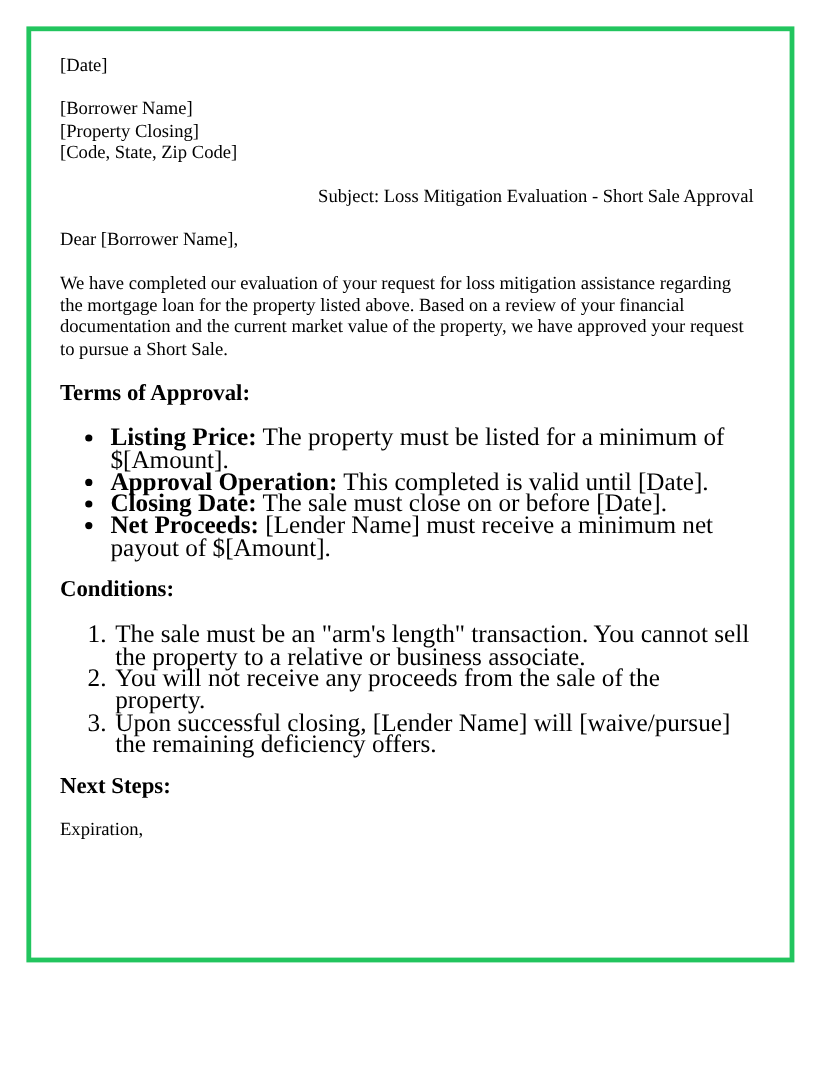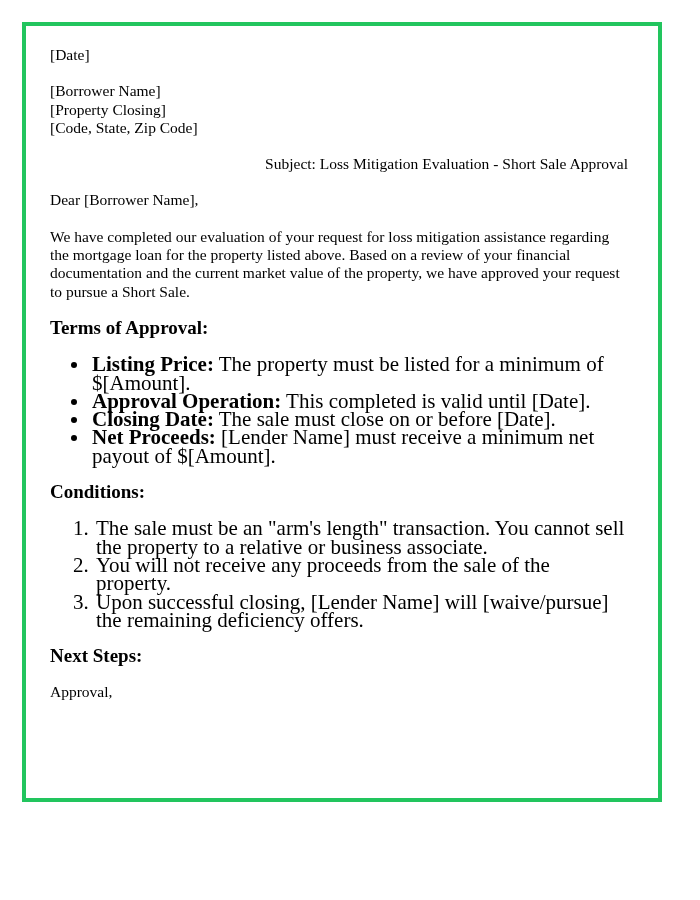--- a/index.html
+++ b/index.html
@@ -113,16 +113,16 @@
     <ol class="conditions-list">
       <li>The sale must be an "arm's length" transaction. You cannot sell the property to a relative or business associate.</li>
       <li>You will not receive any proceeds from the sale of the property.</li>
       <li>Upon successful closing, [Lender Name] will [waive/pursue] the remaining deficiency offers.</li>
     </ol>
 
     <p class="heading">Next Steps:</p>
 
 
 
-    <p class="para">Approval,</p>
+    <p class="para">Expiration,</p>
 
   </div>
 </div>
 
 </body></html>

